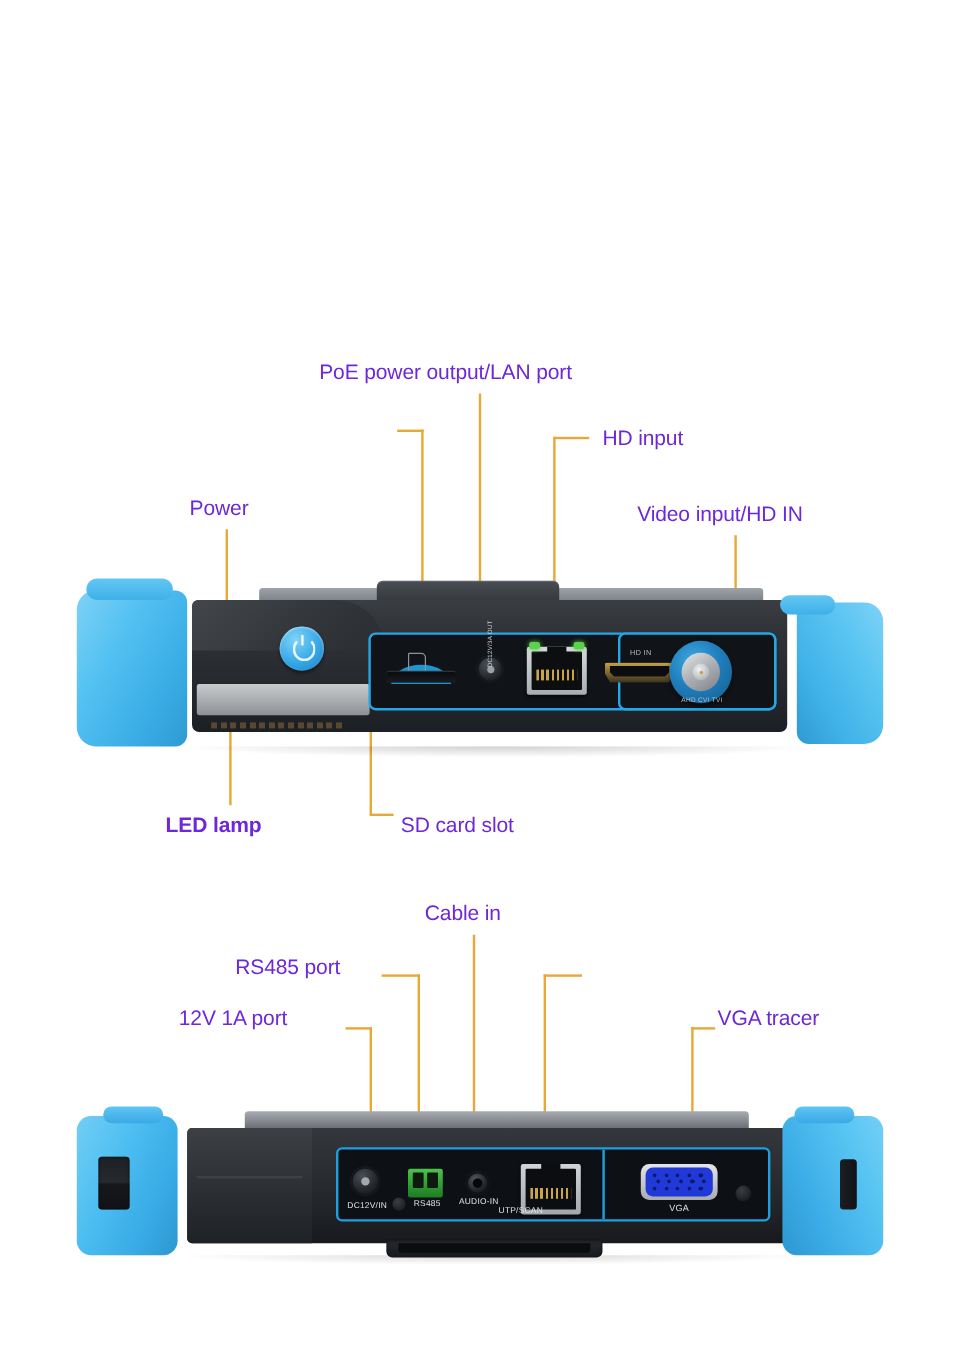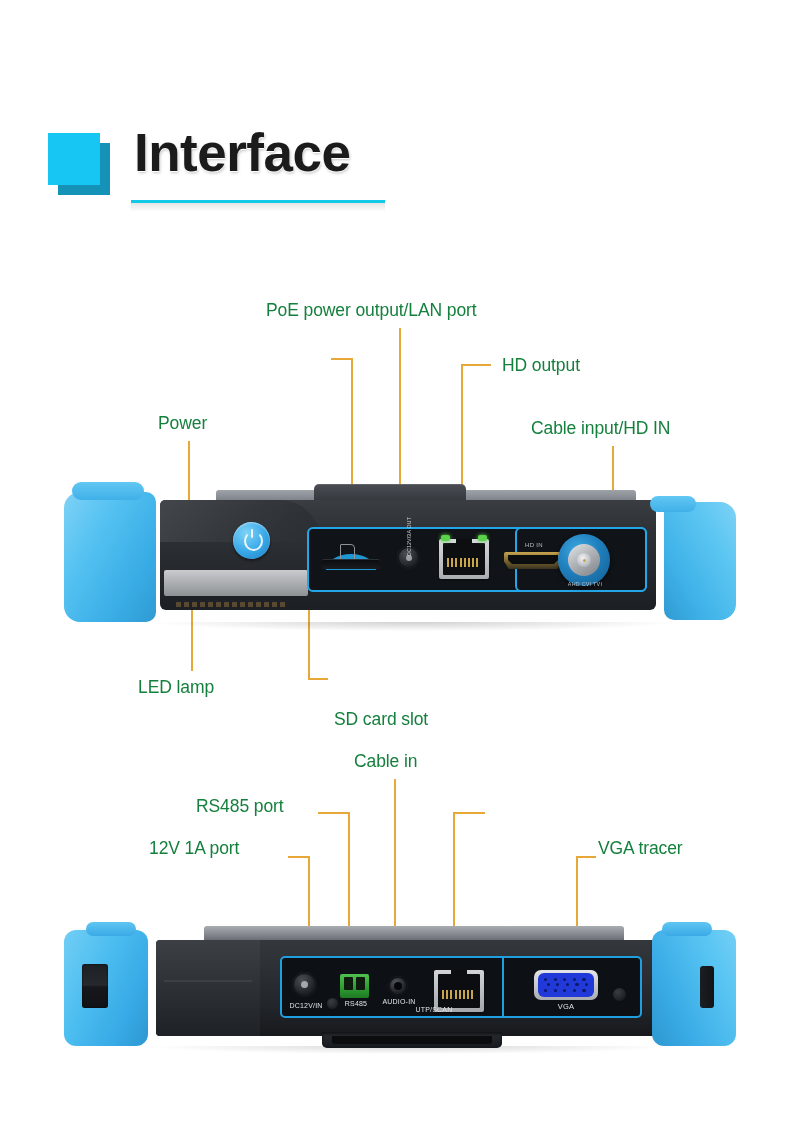--- a/index.html
+++ b/index.html
@@ -36,21 +36,21 @@
   }
   .hdr-rule-shadow{
     position:absolute;left:131px;top:203px;width:254px;height:9px;
     background:linear-gradient(to bottom, rgba(0,0,0,0.10), rgba(0,0,0,0));
   }
 
   
   .clabel{
     position:absolute;
     font-size:17.5px;
-    color:#15803d;
+    color:#6d28d9;
     white-space:nowrap;
     letter-spacing:-0.1px;
   }
 
   
   .lead{position:absolute;background:#e8a838;}
   .lead-v{width:1.7px;}
   .lead-h{height:1.7px;}
 
   
@@ -419,34 +419,27 @@
     font-family:"Liberation Sans", sans-serif;
     text-shadow:0 1px 1px rgba(0,0,0,0.10);
     pointer-events:none;
   }
 </style>
 </head>
 <body>
 
 <div class="stage">
 
-  <div class="hdr">
-    <div class="sq-back"></div>
-    <div class="sq-front"></div>
-    <div class="hdr-title">Interface</div>
-    <div class="hdr-rule"></div>
-    <div class="hdr-rule-shadow"></div>
-  </div>
 
   <div class="clabel" style="left:266px;top:300px;">PoE power output/LAN port</div>
-  <div class="clabel" style="left:502px;top:355px;">HD output</div>
+  <div class="clabel" style="left:502px;top:355px;">HD input</div>
   <div class="clabel" style="left:158px;top:413px;">Power</div>
-  <div class="clabel" style="left:531px;top:418px;">Cable input/HD IN</div>
-  <div class="clabel" style="left:138px;top:677px;">LED lamp</div>
-  <div class="clabel" style="left:334px;top:677px;margin-top:32px;">SD card slot</div>
+  <div class="clabel" style="left:531px;top:418px;">Video input/HD IN</div>
+  <div class="clabel" style="left:138px;top:677px;font-weight:bold;">LED lamp</div>
+  <div class="clabel" style="left:334px;top:677px;">SD card slot</div>
 
   <div class="lead lead-v" style="left:399px;top:328px;height:230px;"></div>
 
   <div class="lead lead-h" style="left:331px;top:358px;width:22px;"></div>
   <div class="lead lead-v" style="left:351px;top:358px;height:198px;"></div>
 
   <div class="lead lead-h" style="left:461px;top:364px;width:30px;"></div>
   <div class="lead lead-v" style="left:461px;top:364px;height:194px;"></div>
 
   <div class="lead lead-v" style="left:188px;top:441px;height:83px;"></div>

